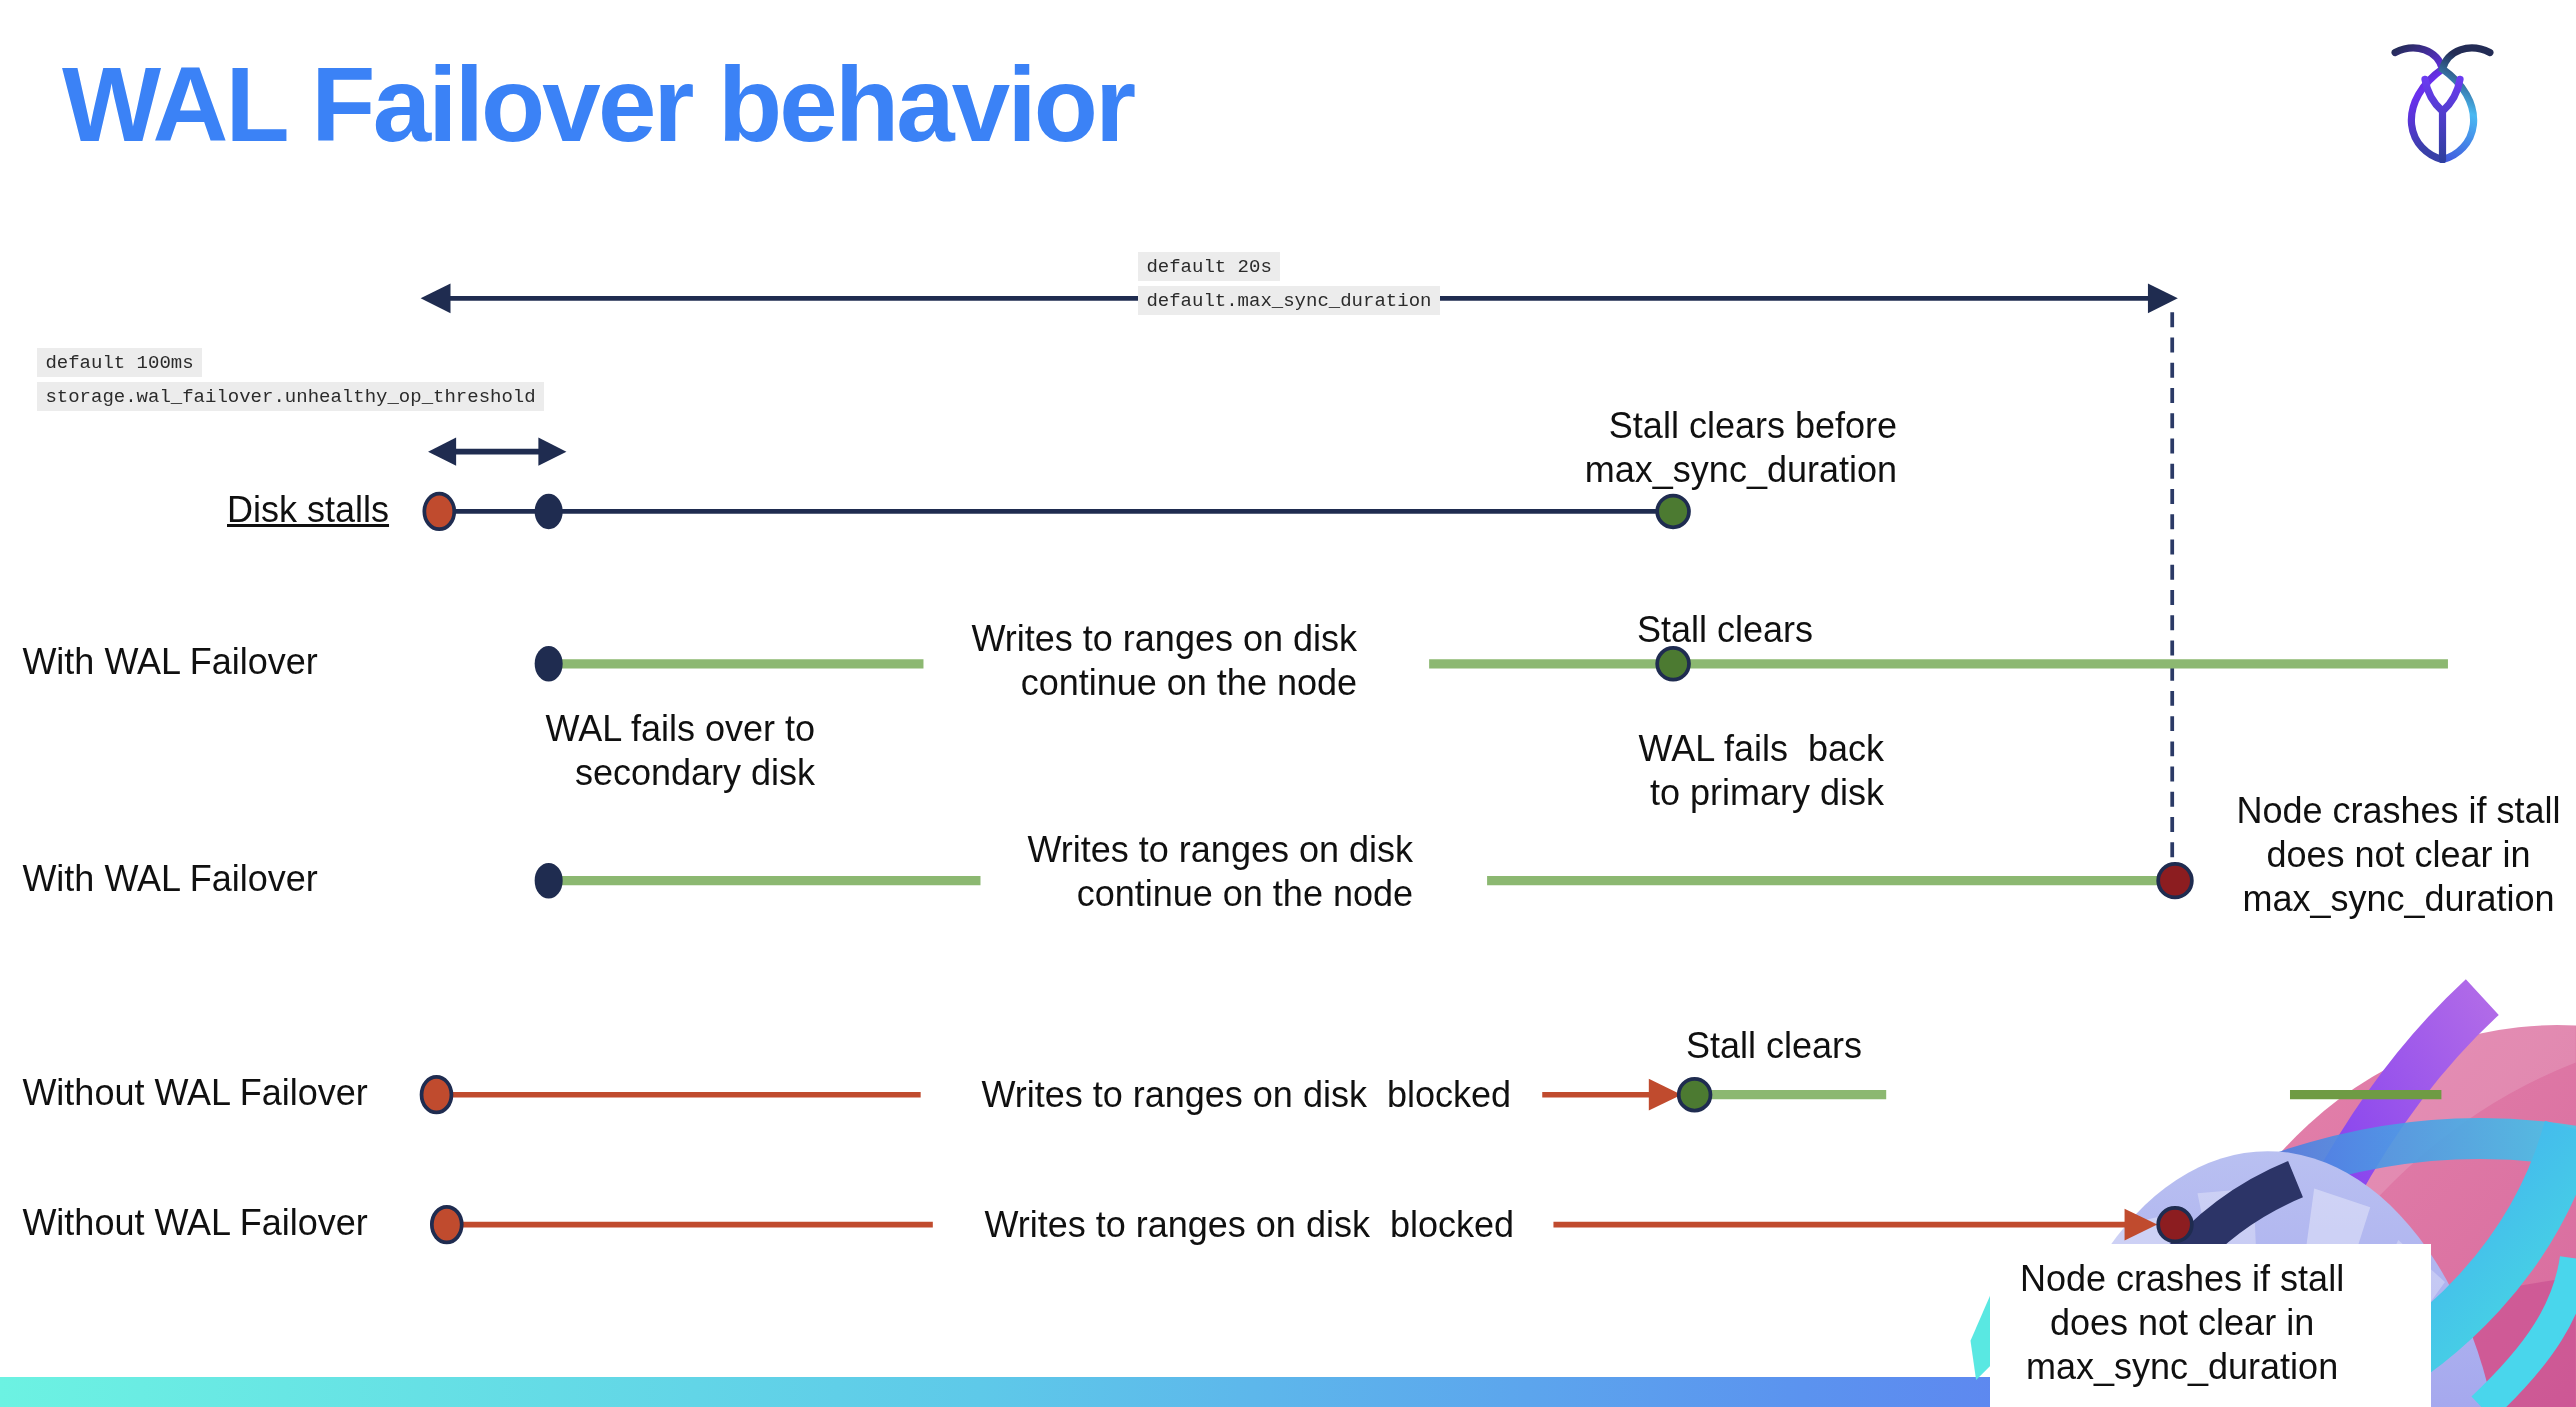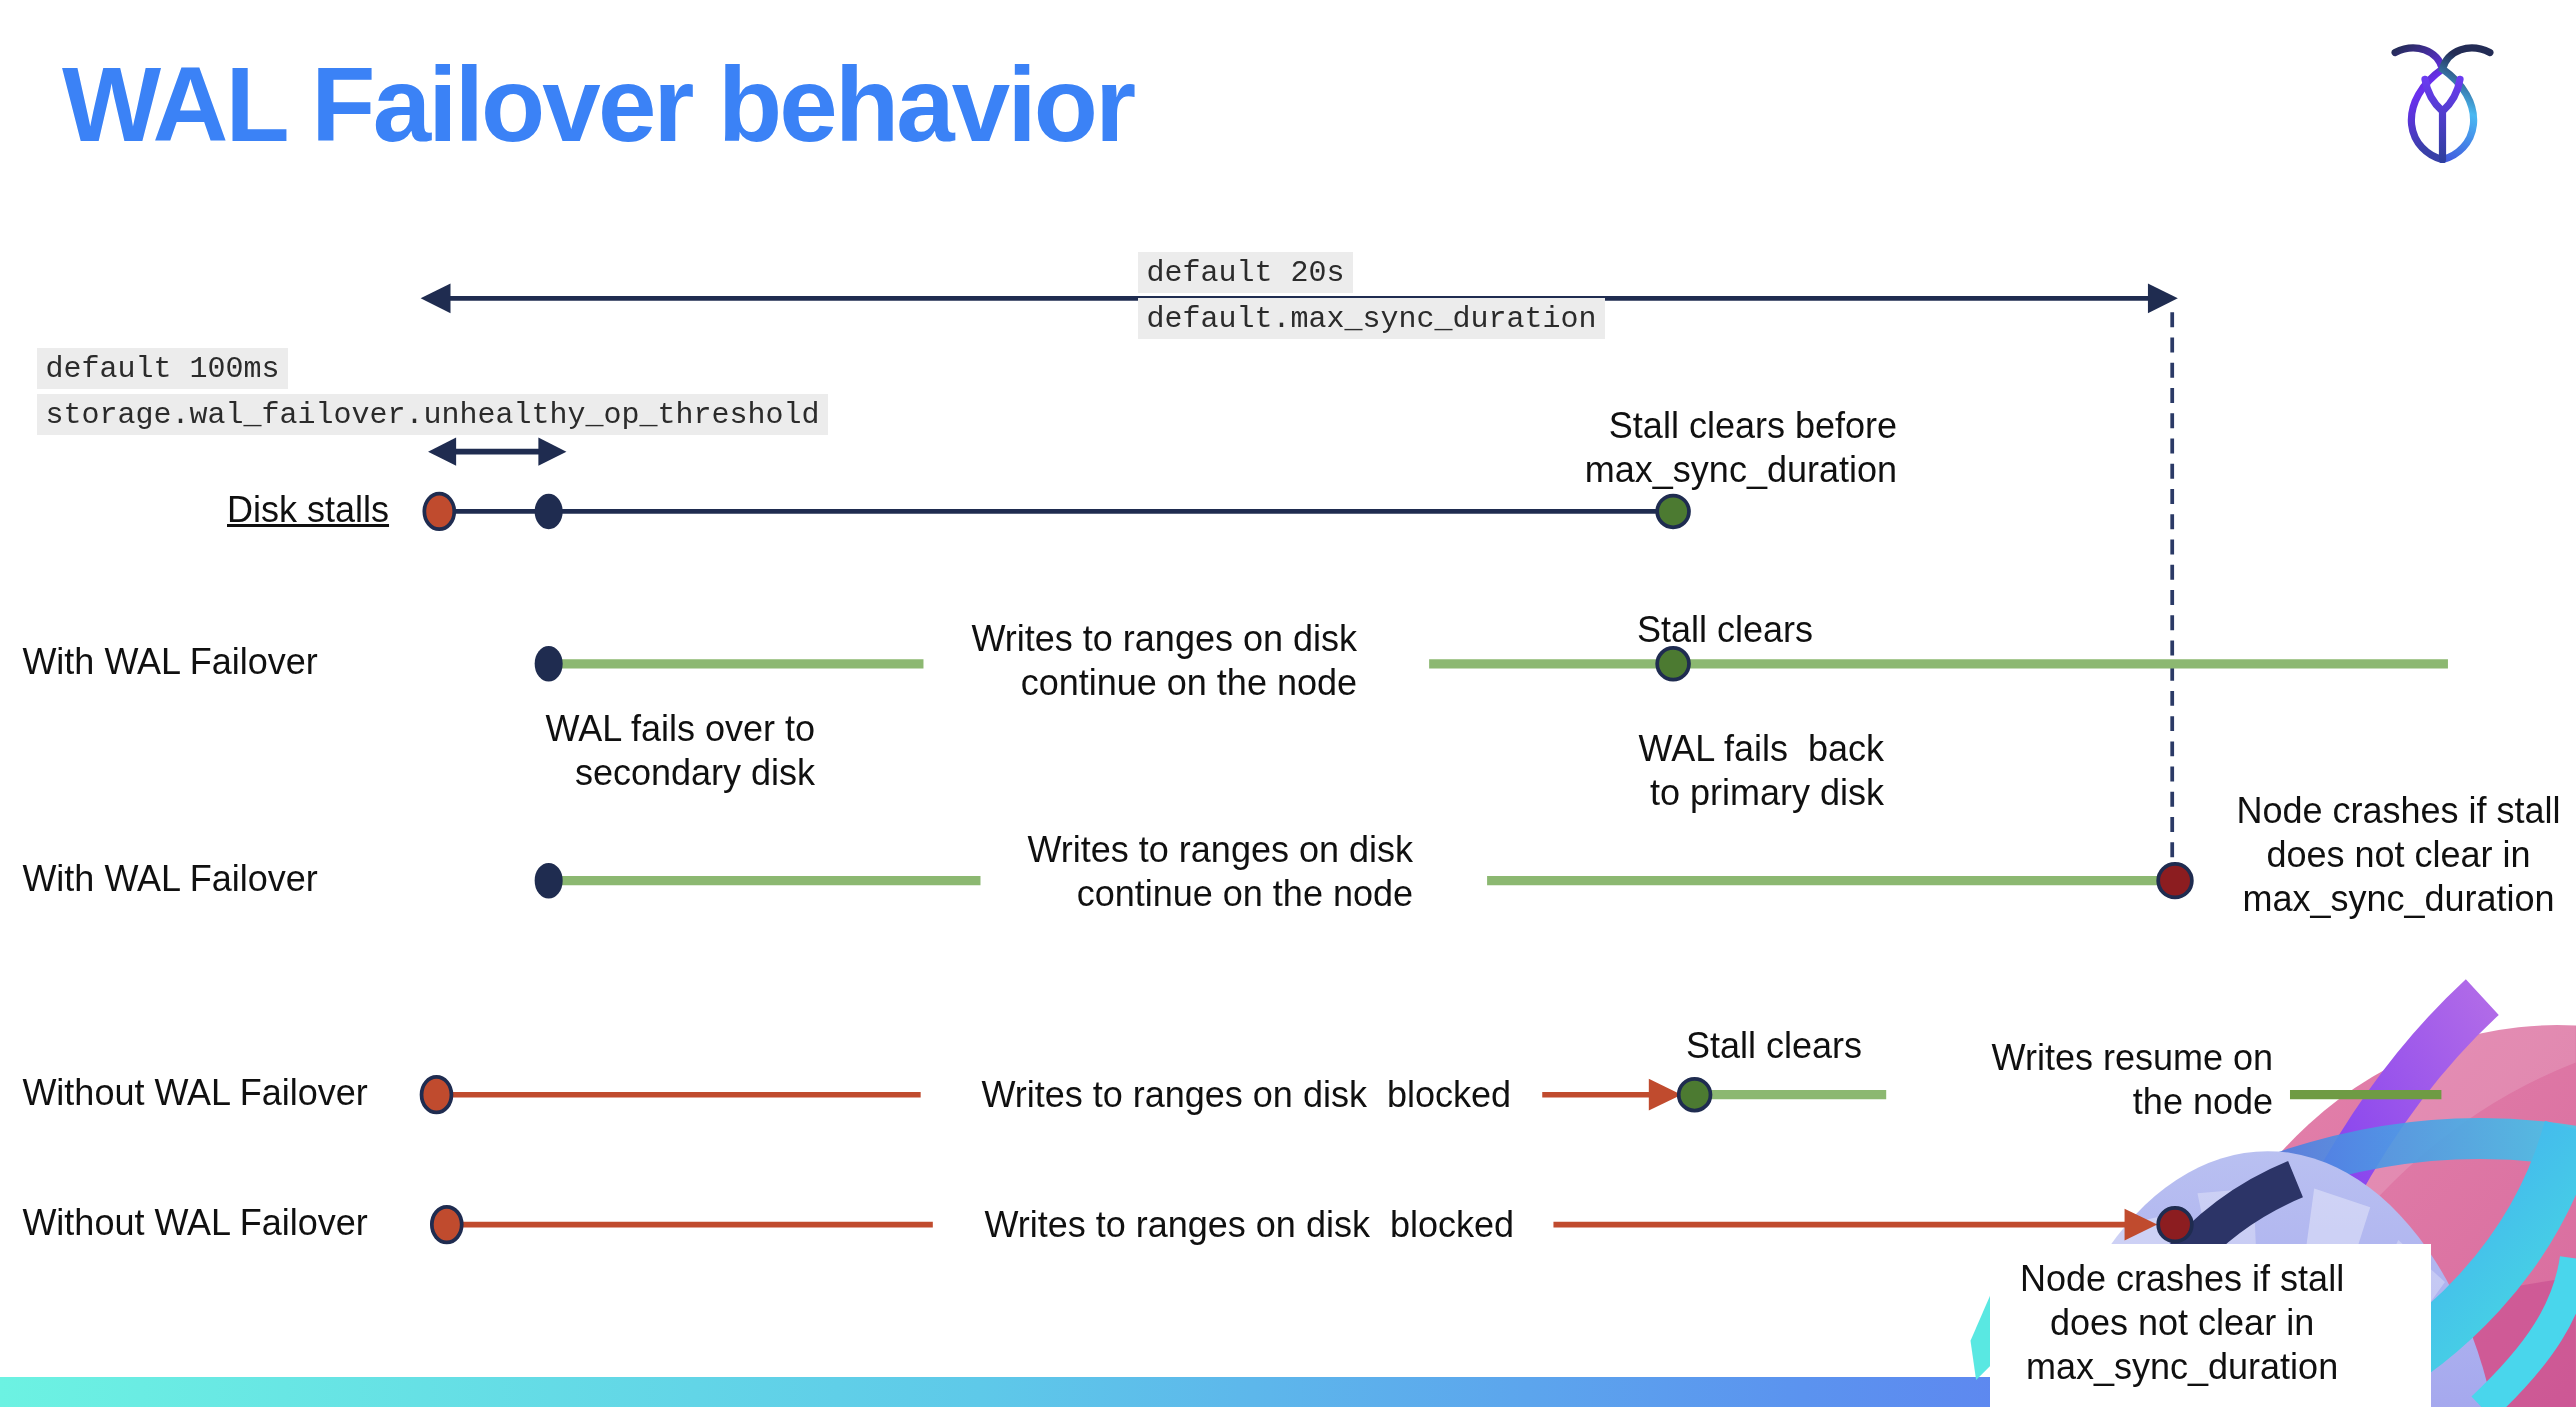--- a/index.html
+++ b/index.html
@@ -5,21 +5,21 @@
   html,body { margin:0; padding:0; background:#fff; }
   .canvas {
     position:relative; width:2576px; height:1408px; background:#ffffff;
     overflow:hidden; font-family:"Liberation Sans", sans-serif; color:#101010;
   }
   .title {
     position:absolute; left:62px; top:45px;
     font-size:105px; font-weight:bold; letter-spacing:-2.8px; color:#3b82f6;
   }
   .logo { position:absolute; left:2391px; top:43px; width:103px; height:120px; }
-  .anno { position:absolute; font-family:"Liberation Mono","DejaVu Sans Mono",monospace; font-size:30px; color:#2b2b2b; }
+  .anno { position:absolute; font-family:"Liberation Mono","DejaVu Sans Mono",monospace; font-size:19px; color:#2b2b2b; }
   .anno-line { background:#ececec; padding:3.7px 8.4px; width:max-content; margin-bottom:4.7px; }
   .row-label { position:absolute; font-size:36px; color:#101010; white-space:nowrap; }
   .note { position:absolute; font-size:36px; line-height:44px; color:#101010; white-space:pre-wrap; text-align:right; }
   .note.left { text-align:center; }
   .overlay { position:absolute; left:0; top:0; z-index:4; pointer-events:none; }
   .texts { z-index:5; }
   .corner-art { position:absolute; right:0; bottom:0; z-index:2; }
   .bottom-bar {
     position:absolute; left:0; right:0; bottom:0; height:31px; z-index:1;
     background:linear-gradient(90deg,#6cf2e2 0%, #5ec9e9 38%, #5b93ef 70%, #6568f2 100%);
@@ -185,22 +185,20 @@
 to primary disk</div>
   <div class="note texts" style="left:441px; top:707px; width:374px;">WAL fails over to
 secondary disk</div>
   <div class="note texts" style="left:1002px; top:828px; width:411px;">Writes to ranges on disk
 continue on the node</div>
   <div class="note texts left" style="left:2220px; top:789px; width:357px;">Node crashes if stall
 does not clear in
 max_sync_duration</div>
   <div class="note texts" style="left:950px; top:1073px; width:561px;">Writes to ranges on disk  blocked</div>
   <div class="note texts" style="left:1582px; top:1024px; width:280px;">Stall clears</div>
-  <div class="note texts" style="left:1899px; top:1036px; width:374px;">Writes resume on
-the node</div>
   <div class="note texts" style="left:953px; top:1203px; width:561px;">Writes to ranges on disk  blocked</div>
 
   <div class="whitebox">
     <div class="note left">Node crashes if stall
 does not clear in
 max_sync_duration</div>
   </div>
 
 </div>
 

